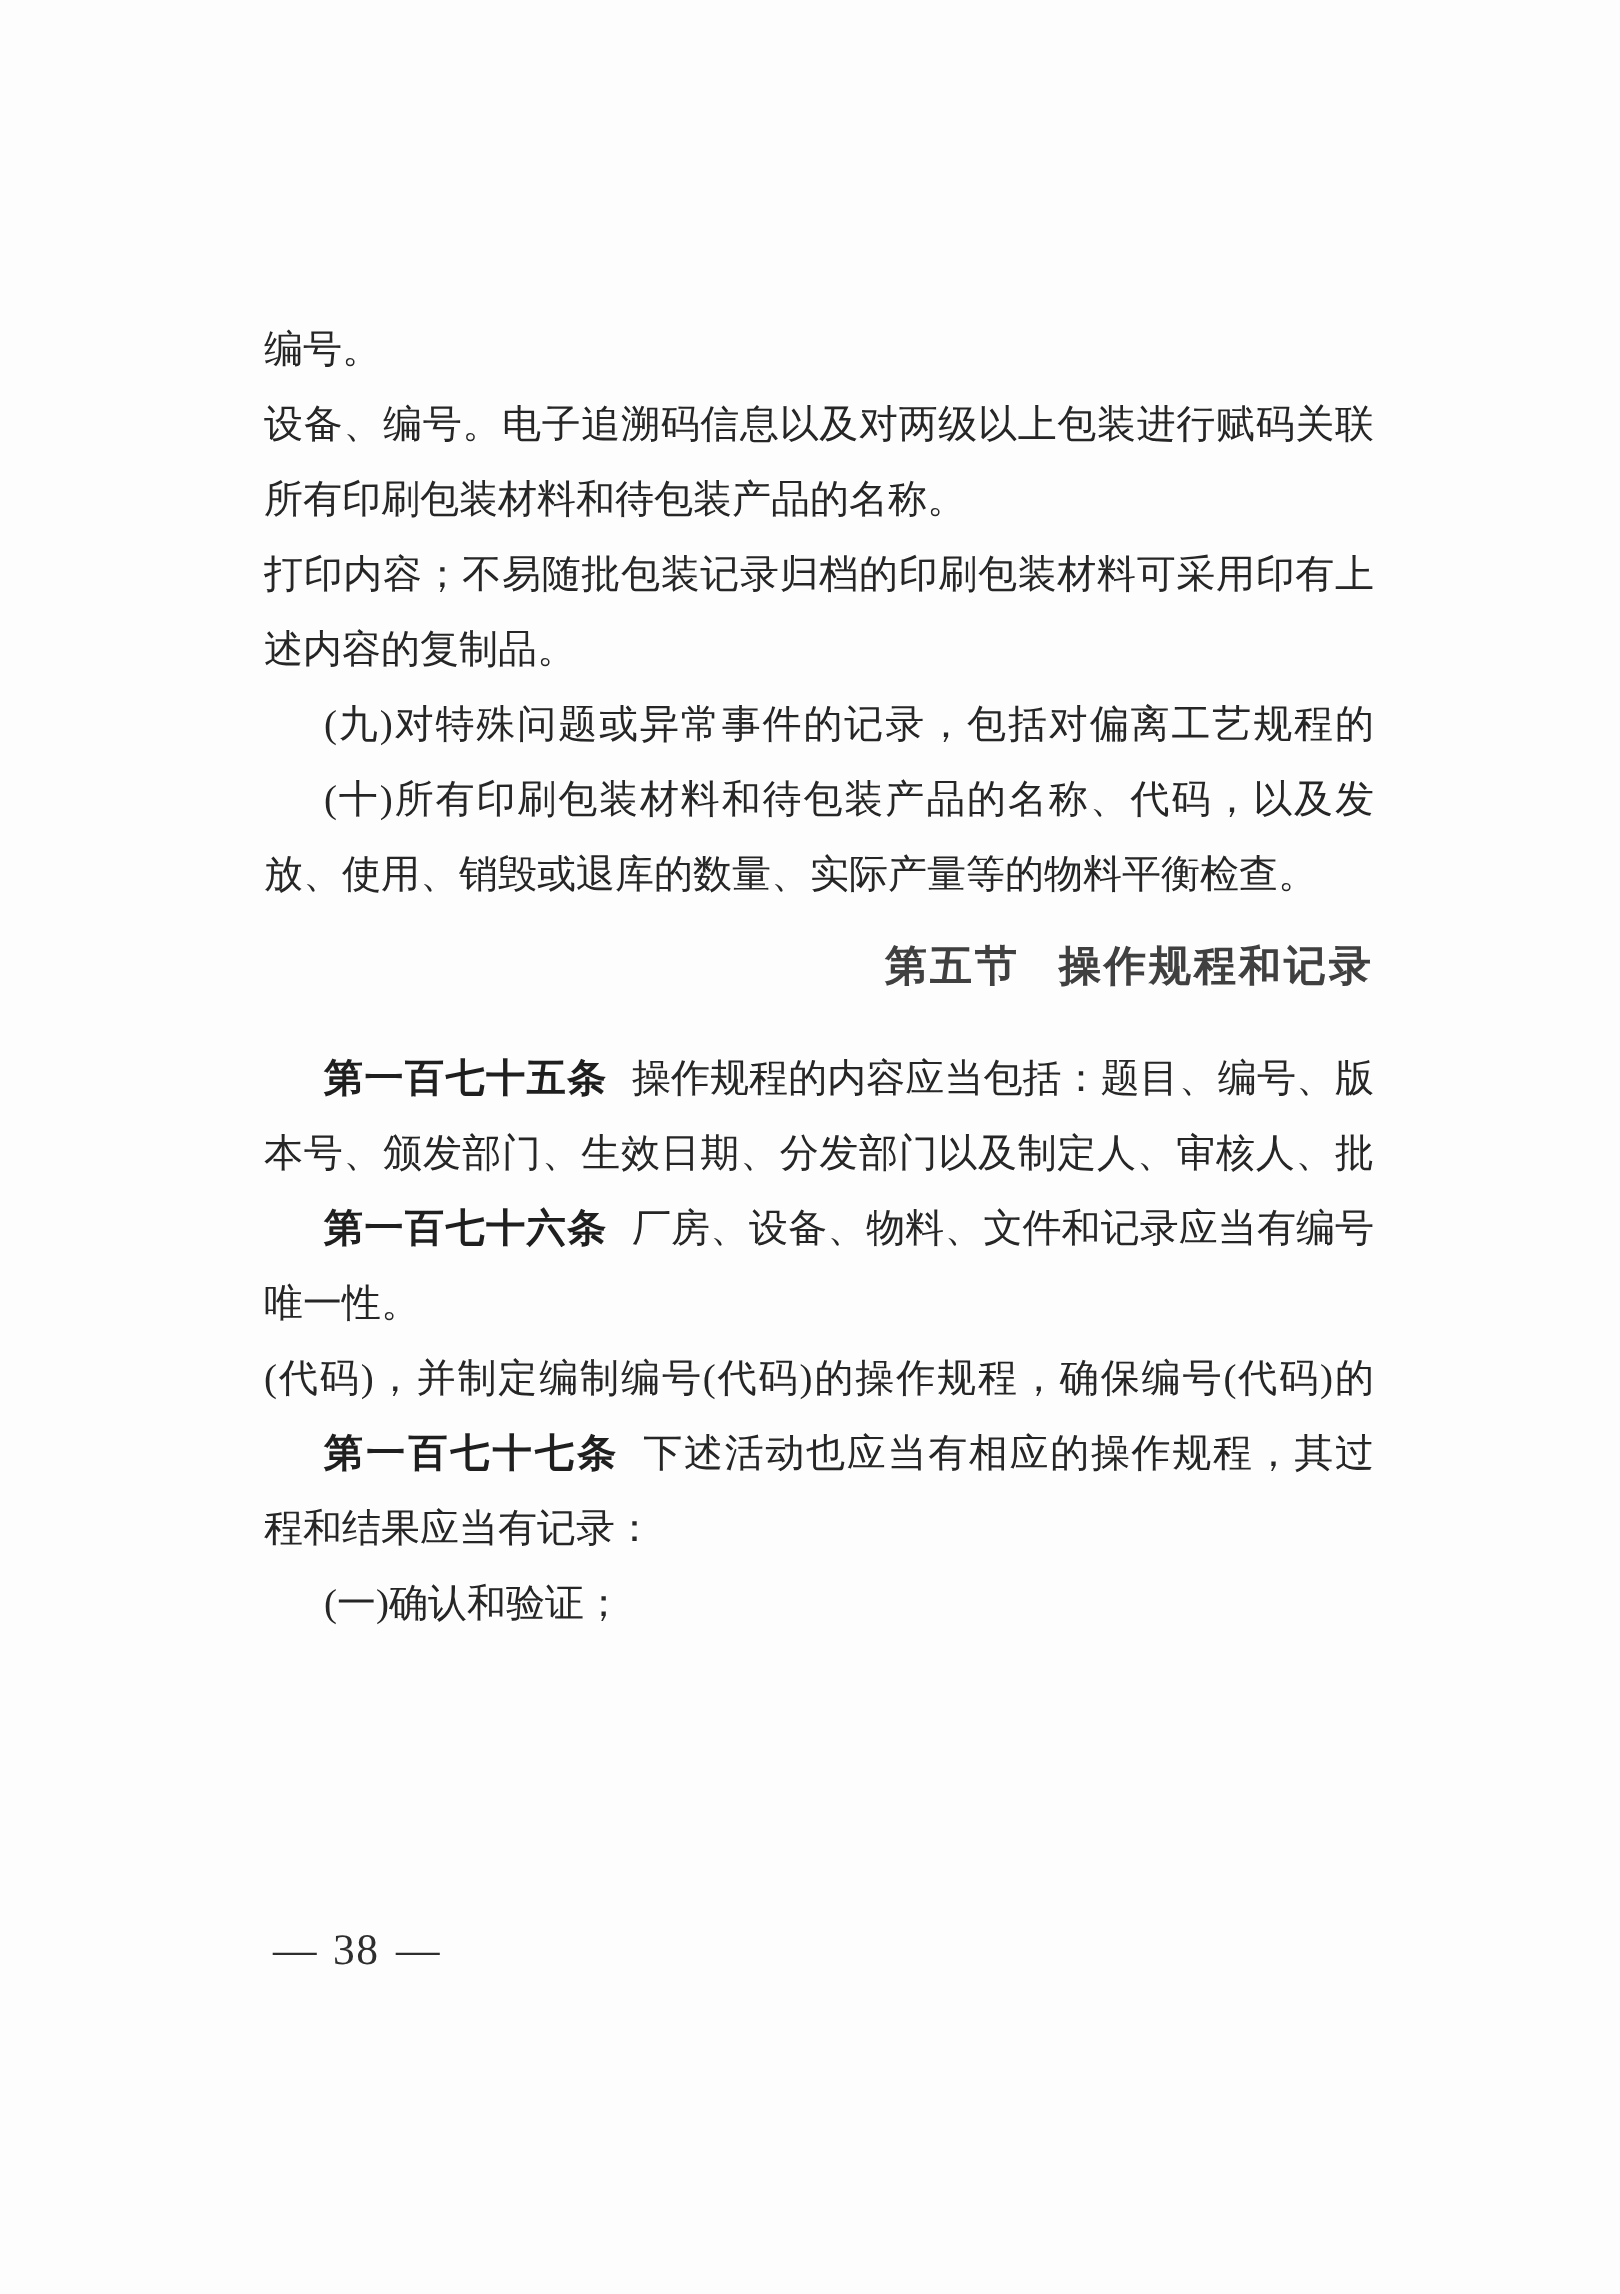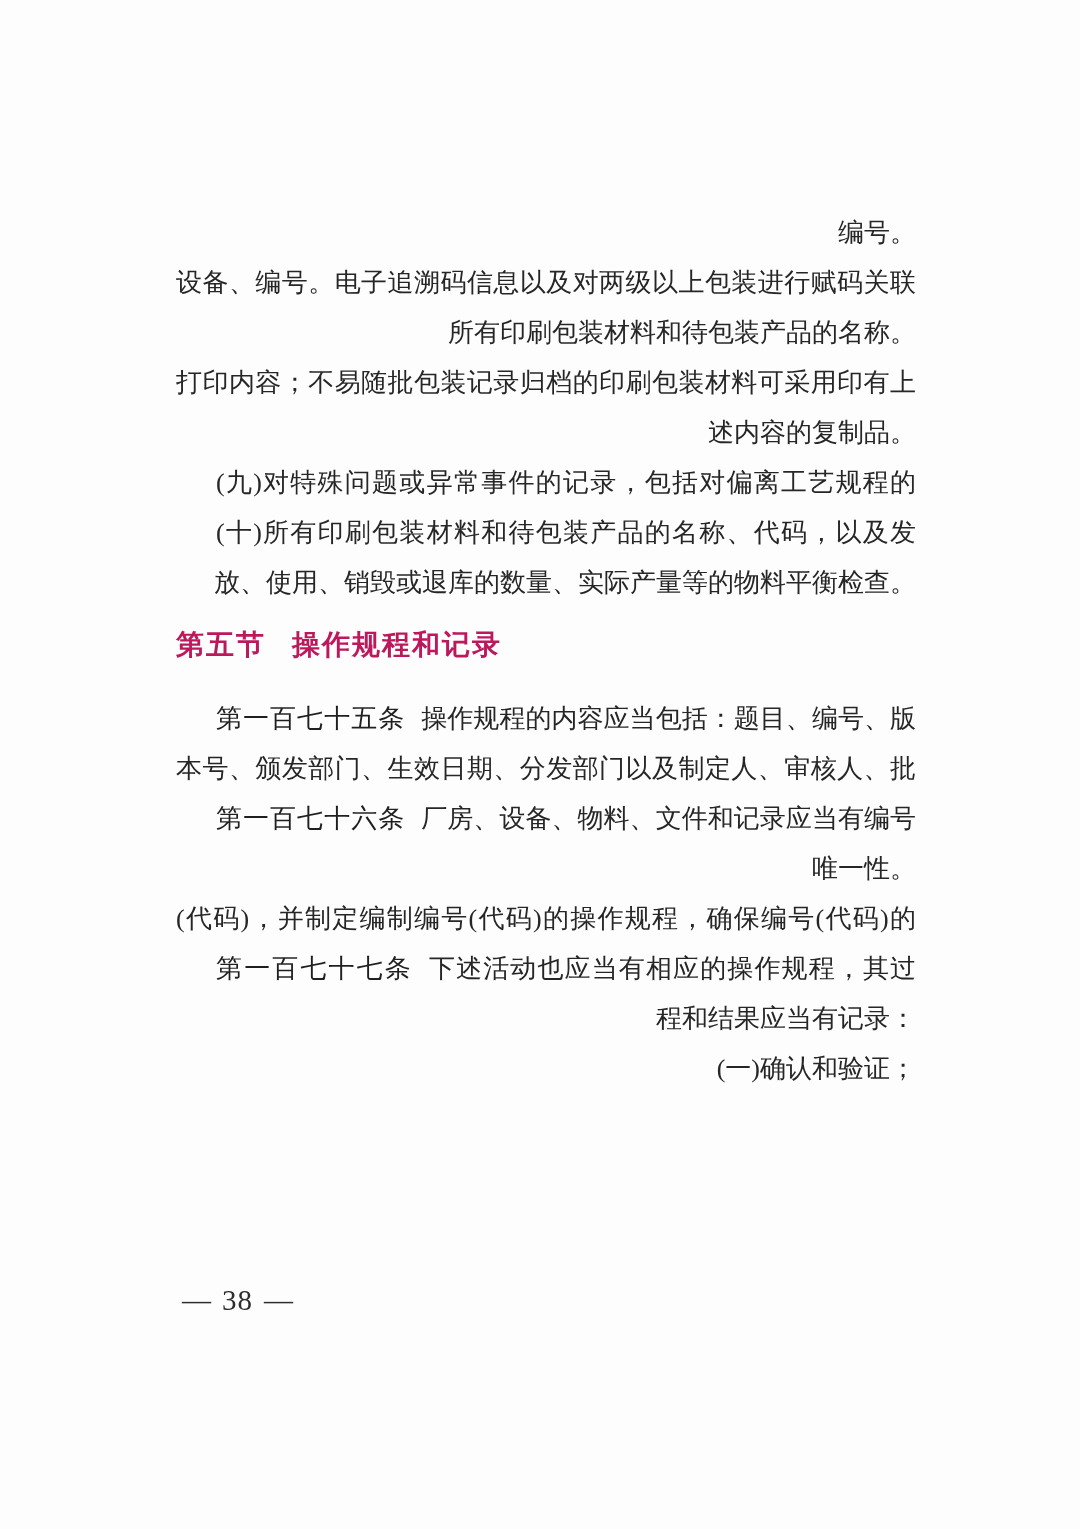--- a/index.html
+++ b/index.html
@@ -18,42 +18,42 @@
     position: absolute;
     left: 176px;
     top: 208px;
     width: 740px;
   }
   .line {
     font-size: 26px;
     line-height: 50px;
     height: 50px;
     overflow: hidden;
-    text-align: right;
+    text-align: left;
   }
   .just {
     text-align: justify;
     text-align-last: justify;
     text-justify: inter-character;
   }
   .indent { padding-left: 40px; }
   .lead {
-    font-weight: normal;
+    font-weight: bold;
     margin-right: 16px;
     letter-spacing: 1px;
     color: #1f1f1f;
   }
   .heading {
     margin: 12px 0 24px 0;
     height: 50px;
     line-height: 50px;
-    text-align: left;
+    text-align: right;
     font-size: 28px;
     font-weight: bold;
-    color: #be185d;
+    color: #404040;
   }
   .heading .h-num { margin-right: 26px; letter-spacing: 2px; }
   .heading .h-title { letter-spacing: 2px; }
   .page-footer {
     position: absolute;
     left: 182px;
     top: 1284px;
     display: flex;
     align-items: center;
     font-size: 29px;

